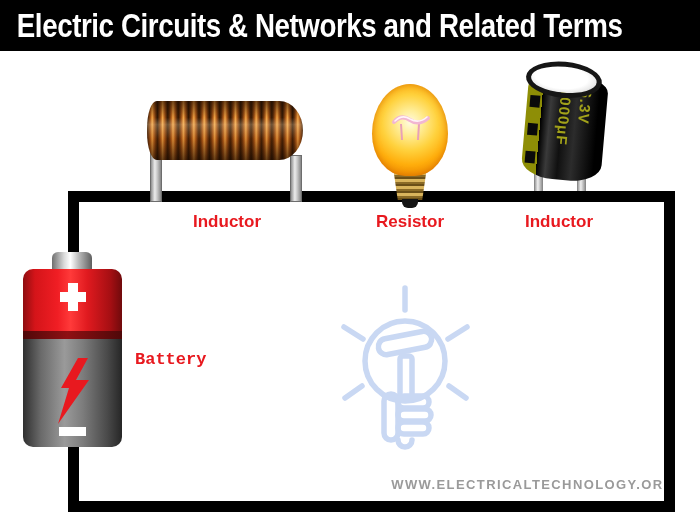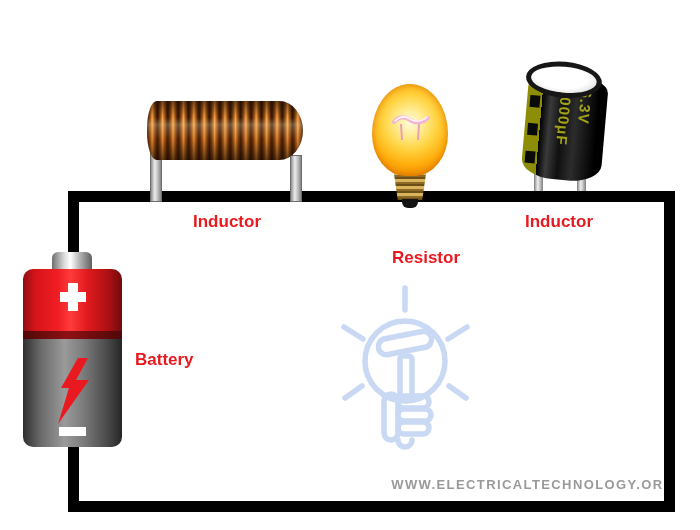--- a/index.html
+++ b/index.html
@@ -18,23 +18,23 @@
 
   
   .watermark{position:absolute;left:332px;top:282px;z-index:1;}
   .wm-url{position:absolute;left:68px;top:477px;width:607px;text-align:right;
         color:#9a9a9a;font-weight:bold;font-size:13px;letter-spacing:1.4px;z-index:1;}
 
   
   .clabel{position:absolute;color:#e8191f;font-weight:bold;font-size:17px;
         text-align:center;z-index:4;}
   .lbl-inductor{left:157px;top:212px;width:140px;}
-  .lbl-resistor{left:366px;top:212px;width:120px;margin-top:36px;}
+  .lbl-resistor{left:350px;top:212px;width:120px;}
   .lbl-capacitor{left:499px;top:212px;width:120px;}
-  .lbl-battery{left:135px;top:350px;width:110px;text-align:left;}
+  .lbl-battery{left:135px;top:350px;width:110px;text-align:left;font-family:Liberation Mono, monospace;}
 
   
   .ind-leg{position:absolute;width:12px;height:50px;z-index:3;
         background:linear-gradient(90deg,#8f8f8f,#ececec 38%,#c9c9c9 62%,#858585);
         border:1px solid #6d6d6d;box-sizing:border-box;}
   .ind-leg.l{left:150px;top:152px;}
   .ind-leg.r{left:290px;top:155px;height:47px;}
   .coil{position:absolute;left:147px;top:101px;width:156px;height:59px;z-index:3;
         border-radius:10px 24px 24px 10px / 28px 30px 30px 28px;
         background:
@@ -95,20 +95,23 @@
   .plus .v{position:absolute;left:8px;top:0;width:10px;height:28px;background:#fff;}
   .plus .h{position:absolute;left:0;top:9px;width:26px;height:10px;background:#fff;}
   .bolt{position:absolute;left:34px;top:89px;}
   .minus{position:absolute;left:36px;top:158px;width:27px;height:9px;background:#fff;}
 </style>
 </head>
 <body>
 
 <div class="page">
 
+  <div class="banner">
+    <span class="banner-title">Electric Circuits &amp; Networks and Related Terms</span>
+  </div>
 
   <div class="circuit"></div>
 
   <div class="watermark">
     <svg width="148" height="180" viewBox="0 0 148 180" fill="none" stroke="#c9d8f3" stroke-width="5.5" stroke-linecap="round">
       <line x1="73" y1="6" x2="73" y2="28"></line>
       <line x1="12" y1="45" x2="31" y2="57"></line>
       <line x1="135" y1="45" x2="116" y2="57"></line>
       <line x1="13" y1="116" x2="30" y2="104"></line>
       <line x1="134" y1="116" x2="117" y2="104"></line>

